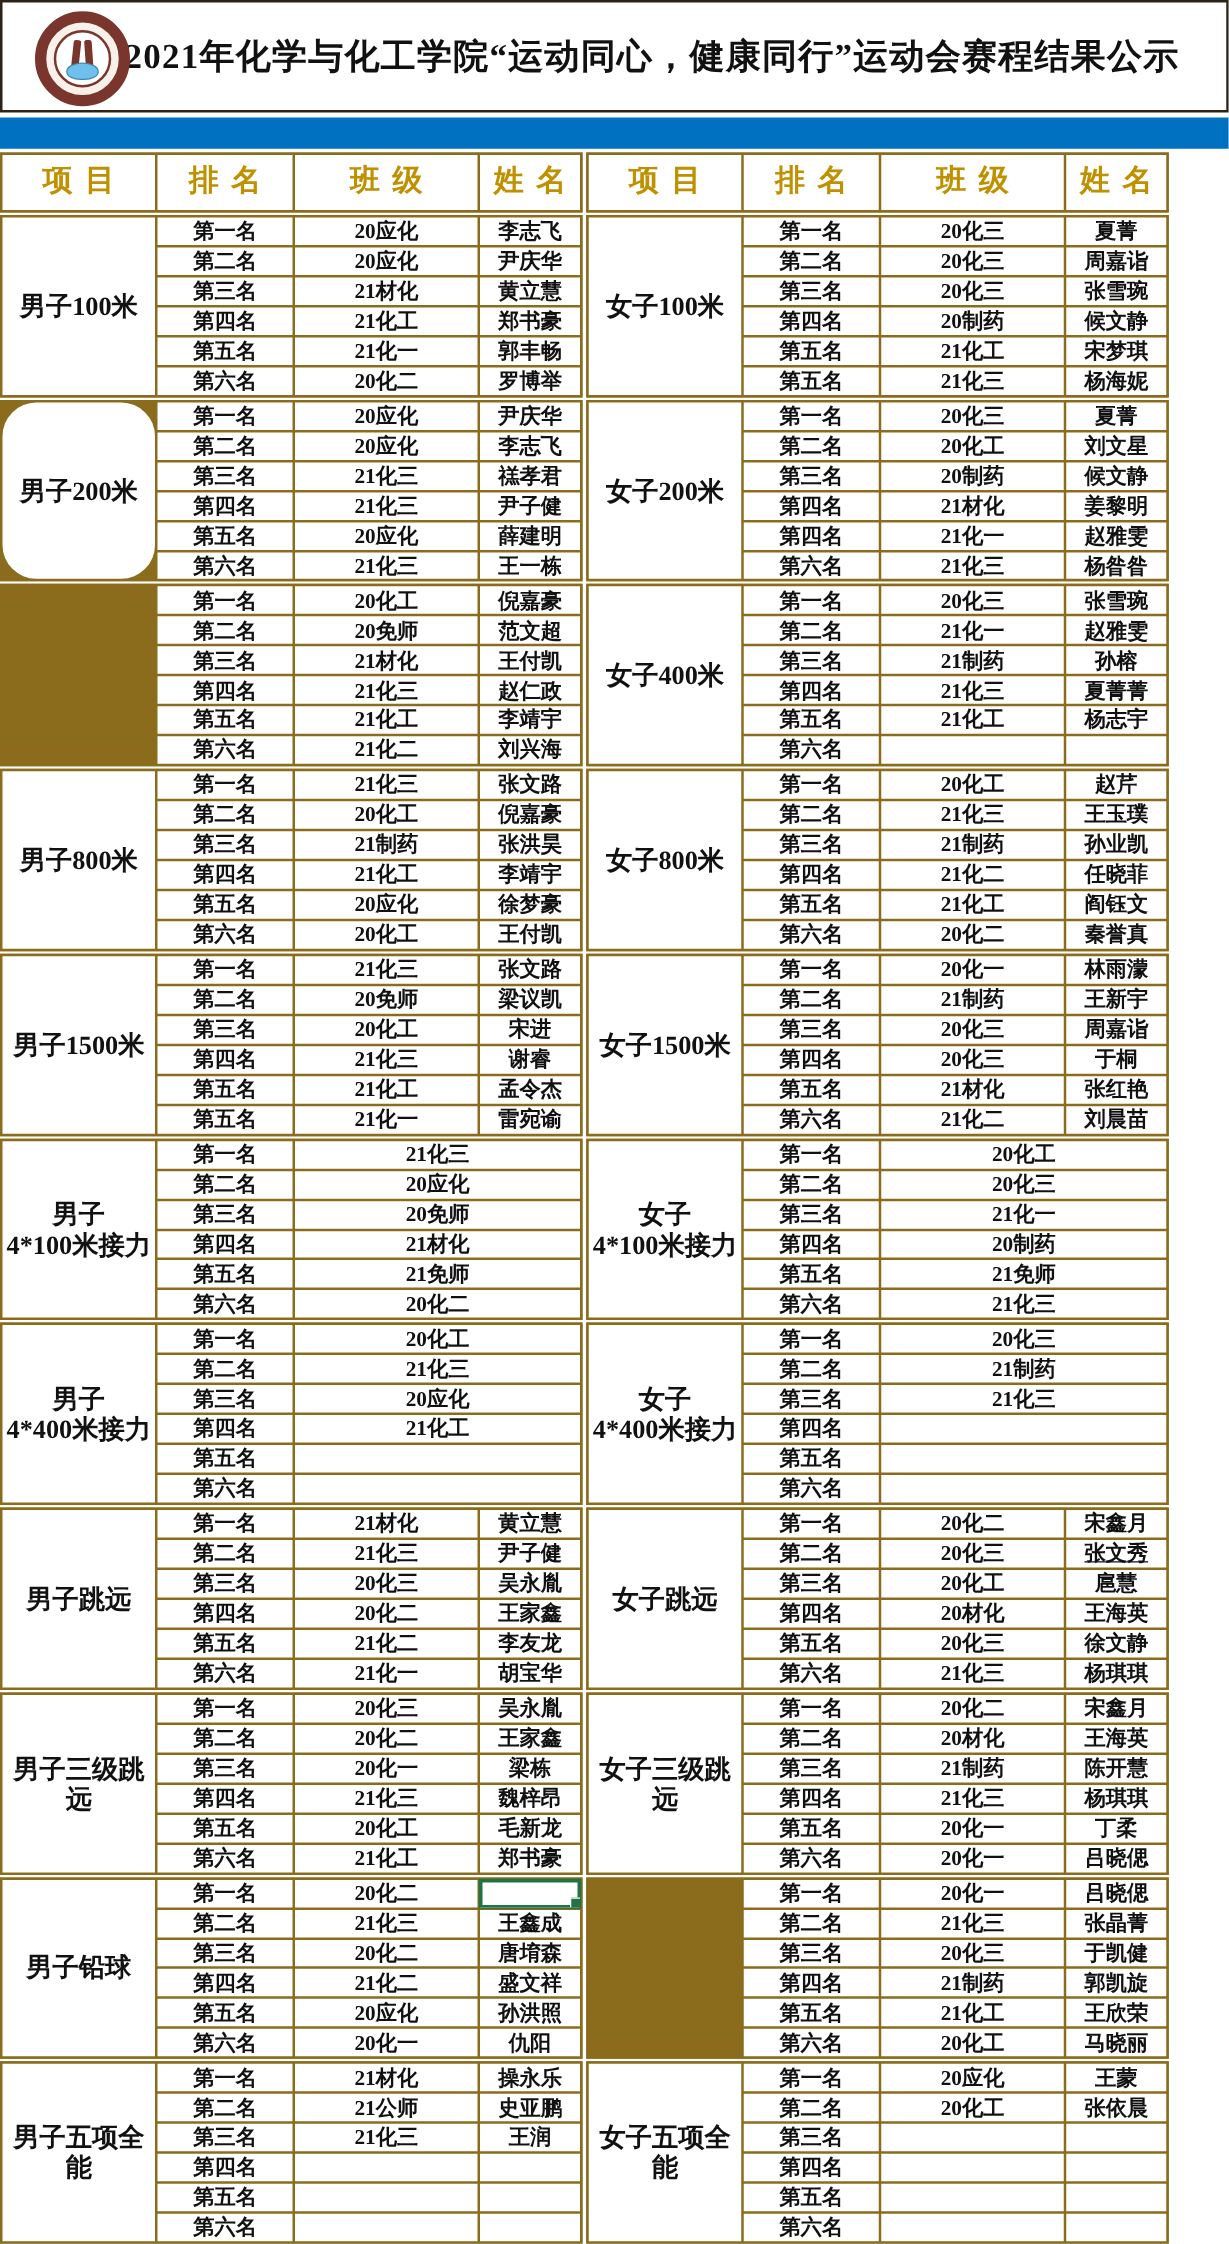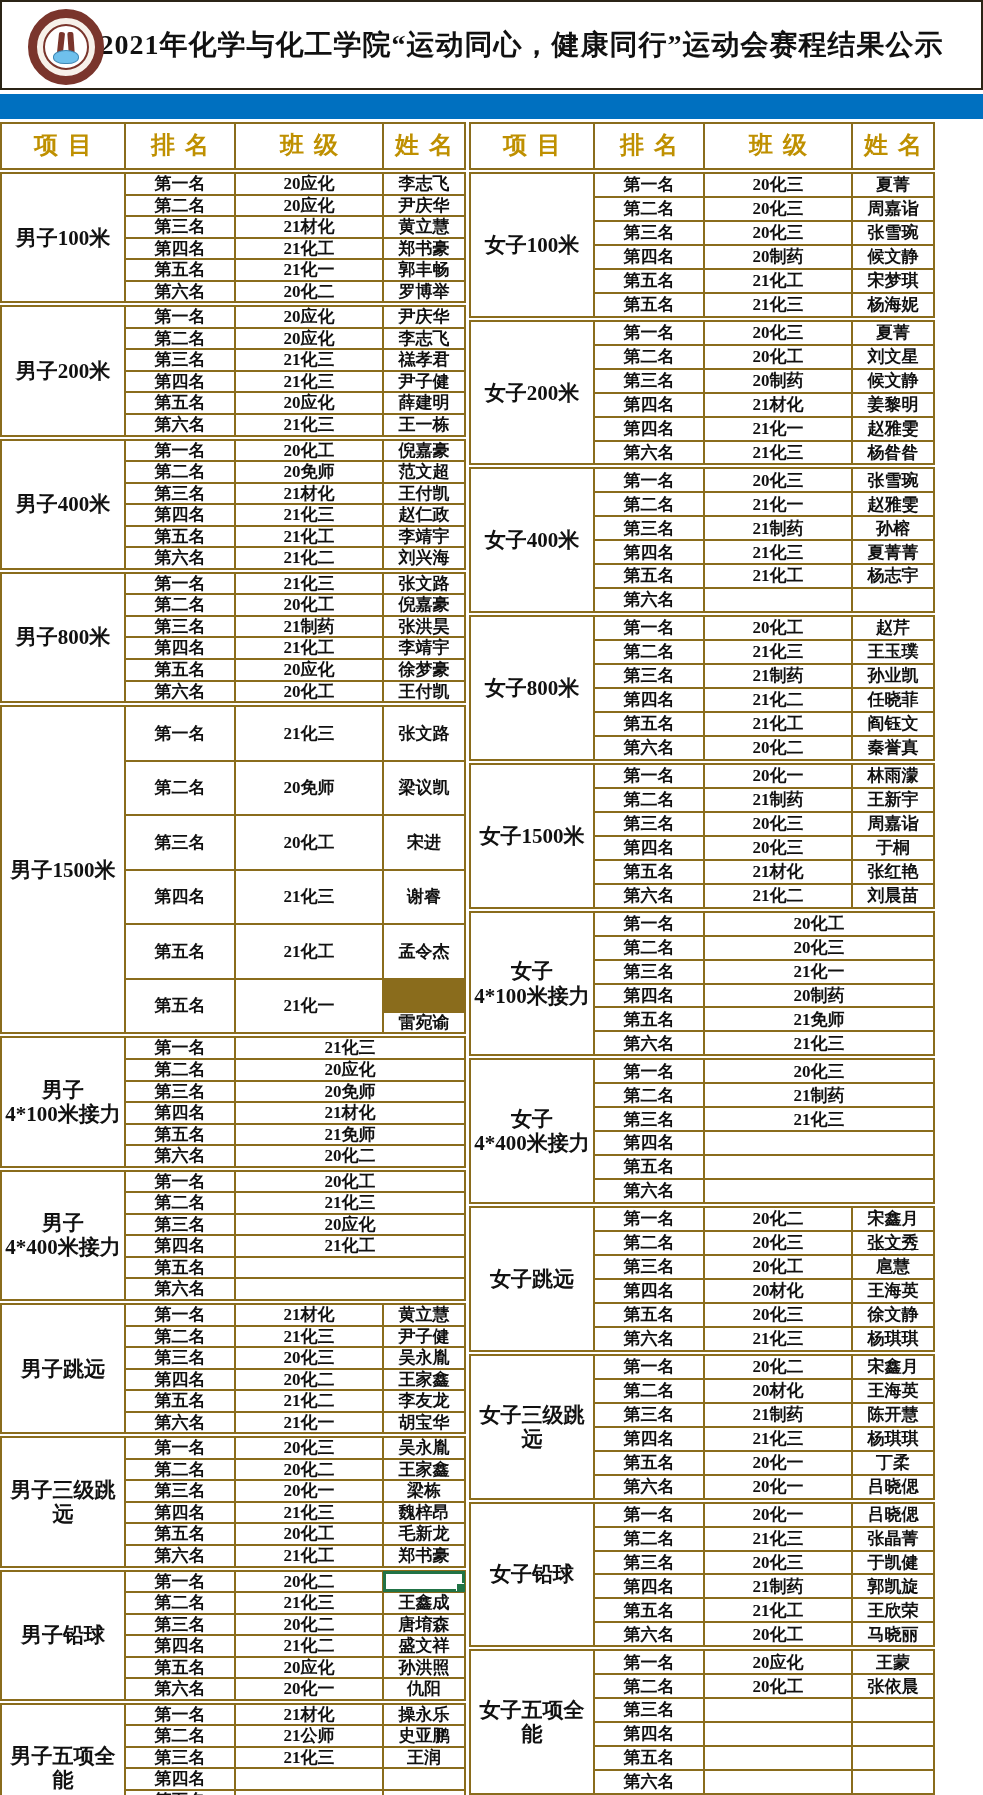--- a/index.html
+++ b/index.html
@@ -108,42 +108,41 @@
         <div class="cell cls-cell" style="grid-area: 4 / 3;">21化工</div>
         <div class="cell name-cell" style="grid-area: 4 / 4;">郑书豪</div>
         <div class="cell rank-cell" style="grid-area: 5 / 2;">第五名</div>
         <div class="cell cls-cell" style="grid-area: 5 / 3;">21化一</div>
         <div class="cell name-cell" style="grid-area: 5 / 4;">郭丰畅</div>
         <div class="cell rank-cell" style="grid-area: 6 / 2;">第六名</div>
         <div class="cell cls-cell" style="grid-area: 6 / 3;">20化二</div>
         <div class="cell name-cell" style="grid-area: 6 / 4;">罗博举</div>
       </div>
       <div class="block event-block">
-        <div class="cell event-cell" style="grid-area: 1 / 1 / span 6;">男子200米</div>
+        <div class="cell event-cell" style="grid-area: 1 / 1 / span 6; border-radius: 27px;">男子200米</div>
         <div class="cell rank-cell" style="grid-area: 1 / 2;">第一名</div>
         <div class="cell cls-cell" style="grid-area: 1 / 3;">20应化</div>
         <div class="cell name-cell" style="grid-area: 1 / 4;">尹庆华</div>
         <div class="cell rank-cell" style="grid-area: 2 / 2;">第二名</div>
         <div class="cell cls-cell" style="grid-area: 2 / 3;">20应化</div>
         <div class="cell name-cell" style="grid-area: 2 / 4;">李志飞</div>
         <div class="cell rank-cell" style="grid-area: 3 / 2;">第三名</div>
         <div class="cell cls-cell" style="grid-area: 3 / 3;">21化三</div>
         <div class="cell name-cell" style="grid-area: 3 / 4;">禚孝君</div>
         <div class="cell rank-cell" style="grid-area: 4 / 2;">第四名</div>
         <div class="cell cls-cell" style="grid-area: 4 / 3;">21化三</div>
         <div class="cell name-cell" style="grid-area: 4 / 4;">尹子健</div>
         <div class="cell rank-cell" style="grid-area: 5 / 2;">第五名</div>
         <div class="cell cls-cell" style="grid-area: 5 / 3;">20应化</div>
         <div class="cell name-cell" style="grid-area: 5 / 4;">薛建明</div>
         <div class="cell rank-cell" style="grid-area: 6 / 2;">第六名</div>
         <div class="cell cls-cell" style="grid-area: 6 / 3;">21化三</div>
         <div class="cell name-cell" style="grid-area: 6 / 4;">王一栋</div>
       </div>
       <div class="block event-block">
-        <div class="cell event-cell" style="grid-area: 1 / 1 / span 6;">男子400米</div>
         <div class="cell rank-cell" style="grid-area: 1 / 2;">第一名</div>
         <div class="cell cls-cell" style="grid-area: 1 / 3;">20化工</div>
         <div class="cell name-cell" style="grid-area: 1 / 4;">倪嘉豪</div>
         <div class="cell rank-cell" style="grid-area: 2 / 2;">第二名</div>
         <div class="cell cls-cell" style="grid-area: 2 / 3;">20免师</div>
         <div class="cell name-cell" style="grid-area: 2 / 4;">范文超</div>
         <div class="cell rank-cell" style="grid-area: 3 / 2;">第三名</div>
         <div class="cell cls-cell" style="grid-area: 3 / 3;">21材化</div>
         <div class="cell name-cell" style="grid-area: 3 / 4;">王付凯</div>
         <div class="cell rank-cell" style="grid-area: 4 / 2;">第四名</div>
@@ -189,21 +188,21 @@
         <div class="cell cls-cell" style="grid-area: 3 / 3;">20化工</div>
         <div class="cell name-cell" style="grid-area: 3 / 4;">宋进</div>
         <div class="cell rank-cell" style="grid-area: 4 / 2;">第四名</div>
         <div class="cell cls-cell" style="grid-area: 4 / 3;">21化三</div>
         <div class="cell name-cell" style="grid-area: 4 / 4;">谢睿</div>
         <div class="cell rank-cell" style="grid-area: 5 / 2;">第五名</div>
         <div class="cell cls-cell" style="grid-area: 5 / 3;">21化工</div>
         <div class="cell name-cell" style="grid-area: 5 / 4;">孟令杰</div>
         <div class="cell rank-cell" style="grid-area: 6 / 2;">第五名</div>
         <div class="cell cls-cell" style="grid-area: 6 / 3;">21化一</div>
-        <div class="cell name-cell" style="grid-area: 6 / 4; margin-top: 33px;">雷宛谕</div>
+        <div class="cell name-cell" style="grid-area: 6 / 4;">雷宛谕</div>
       </div>
       <div class="block event-block">
         <div class="cell event-cell" style="grid-area: 1 / 1 / span 6;">男子
 4*100米接力</div>
         <div class="cell rank-cell" style="grid-area: 1 / 2;">第一名</div>
         <div class="cell cls-cell" style="grid-area: 1 / 3 / auto / span 2;">21化三</div>
         <div class="cell rank-cell" style="grid-area: 2 / 2;">第二名</div>
         <div class="cell cls-cell" style="grid-area: 2 / 3 / auto / span 2;">20应化</div>
         <div class="cell rank-cell" style="grid-area: 3 / 2;">第三名</div>
         <div class="cell cls-cell" style="grid-area: 3 / 3 / auto / span 2;">20免师</div>
@@ -496,21 +495,20 @@
         <div class="cell cls-cell" style="grid-area: 4 / 3;">21化三</div>
         <div class="cell name-cell" style="grid-area: 4 / 4;">杨琪琪</div>
         <div class="cell rank-cell" style="grid-area: 5 / 2;">第五名</div>
         <div class="cell cls-cell" style="grid-area: 5 / 3;">20化一</div>
         <div class="cell name-cell" style="grid-area: 5 / 4;">丁柔</div>
         <div class="cell rank-cell" style="grid-area: 6 / 2;">第六名</div>
         <div class="cell cls-cell" style="grid-area: 6 / 3;">20化一</div>
         <div class="cell name-cell" style="grid-area: 6 / 4;">吕晓偲</div>
       </div>
       <div class="block event-block">
-        <div class="cell event-cell" style="grid-area: 1 / 1 / span 6;">女子铅球</div>
         <div class="cell rank-cell" style="grid-area: 1 / 2;">第一名</div>
         <div class="cell cls-cell" style="grid-area: 1 / 3;">20化一</div>
         <div class="cell name-cell" style="grid-area: 1 / 4;">吕晓偲</div>
         <div class="cell rank-cell" style="grid-area: 2 / 2;">第二名</div>
         <div class="cell cls-cell" style="grid-area: 2 / 3;">21化三</div>
         <div class="cell name-cell" style="grid-area: 2 / 4;">张晶菁</div>
         <div class="cell rank-cell" style="grid-area: 3 / 2;">第三名</div>
         <div class="cell cls-cell" style="grid-area: 3 / 3;">20化三</div>
         <div class="cell name-cell" style="grid-area: 3 / 4;">于凯健</div>
         <div class="cell rank-cell" style="grid-area: 4 / 2;">第四名</div>

